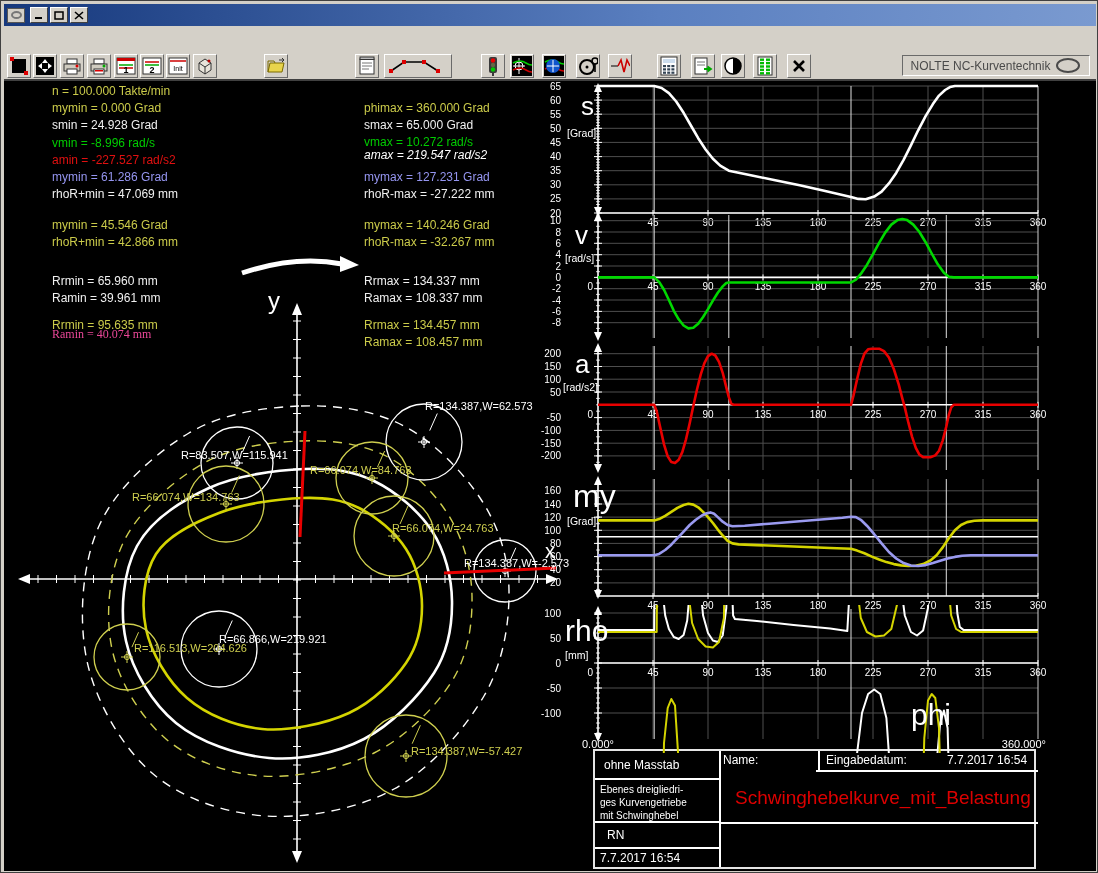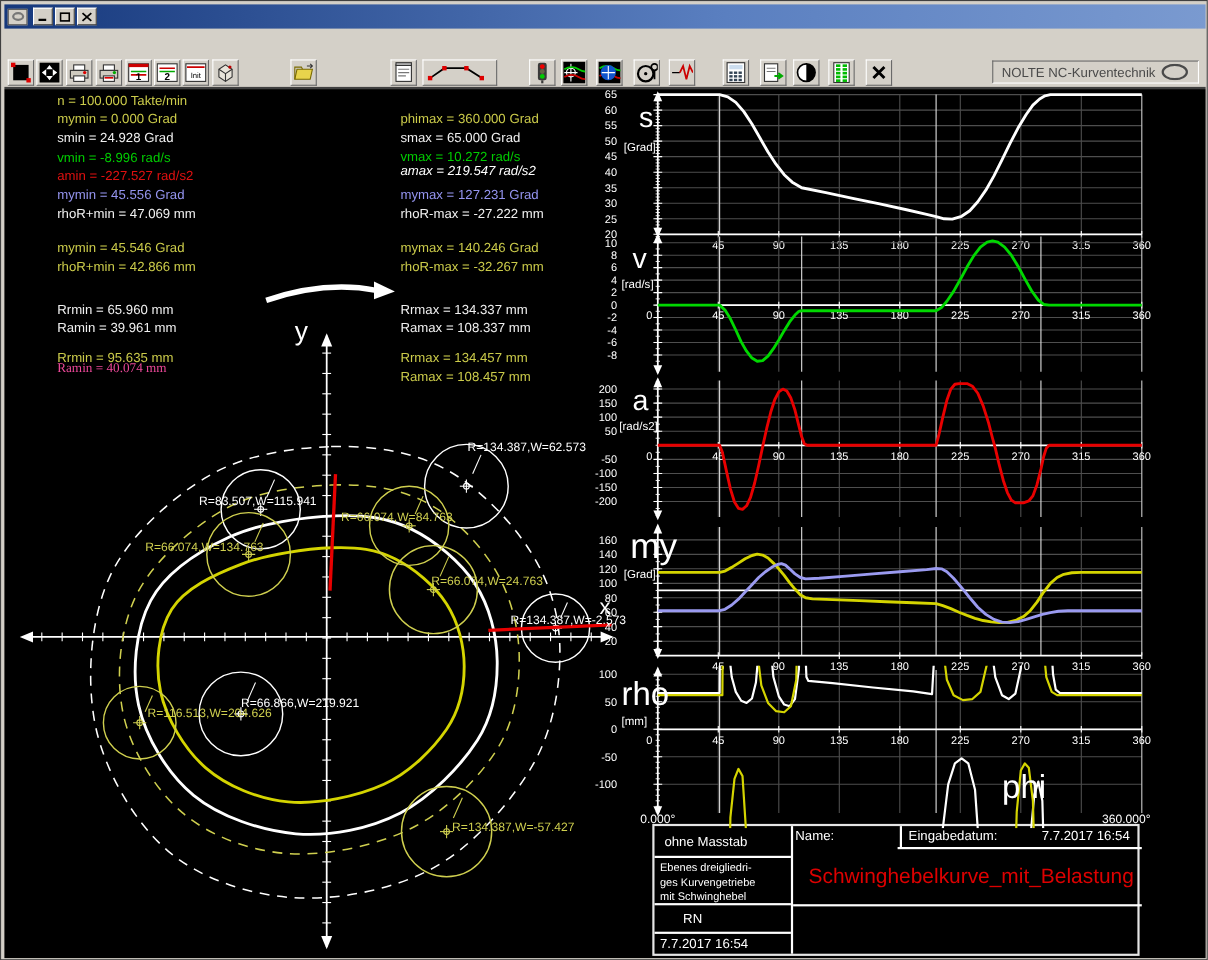--- a/index.html
+++ b/index.html
@@ -28,21 +28,21 @@
     display:flex;align-items:center;justify-content:center;gap:5px;color:#4a4a4a;font-size:12px;background:#d4d0c8;}
   .screen{position:absolute;left:3px;top:80px;width:1092px;height:790px;background:#000;overflow:hidden;}
   .ptext{position:absolute;font-size:12px;white-space:pre;line-height:17px;}
   .screen svg{position:absolute;}
   svg text{font-family:"Liberation Sans",sans-serif;}
   
   .tblock{position:absolute;left:589px;top:668px;width:443px;height:120px;border:2px solid #e5e5e5;color:#fff;font-size:12px;}
   .tb-leftcol{position:absolute;left:0;top:0;width:126px;height:100%;border-right:2px solid #fff;}
   .tb-r1{position:absolute;left:0;top:0;width:100%;height:27px;display:flex;align-items:center;padding-left:9px;}
   .tb-r2{position:absolute;left:0;top:27px;width:100%;height:43px;border-top:2px solid #fff;padding:3px 0 0 5px;font-size:10px;line-height:13px;}
-  .tb-r3{position:absolute;left:0;top:70px;width:100%;height:26px;border-top:2px solid #fff;display:flex;align-items:center;padding-left:26px;}
+  .tb-r3{position:absolute;left:0;top:70px;width:100%;height:26px;border-top:2px solid #fff;display:flex;align-items:center;padding-left:12px;}
   .tb-r4{position:absolute;left:0;top:96px;width:100%;height:20px;border-top:2px solid #fff;display:flex;align-items:center;padding-left:5px;}
   .tb-name{position:absolute;left:128px;top:2px;font-size:12px;}
   .tb-vline{position:absolute;left:223px;top:0;width:2px;height:20px;background:#fff;}
   .tb-edate{position:absolute;left:231px;top:2px;font-size:12px;}
   .tb-edval{position:absolute;left:352px;top:2px;font-size:12px;}
   .tb-hline1{position:absolute;left:221px;top:19px;width:222px;height:2px;background:#fff;}
   .tb-title{position:absolute;left:140px;top:36px;font-size:19px;}
   .tb-hline2{position:absolute;left:126px;top:71px;width:317px;height:2px;background:#fff;}
 </style>
 </head>
@@ -283,21 +283,21 @@
       <div class="tb-edval">7.7.2017 16:54</div>
       <div class="tb-hline1"></div>
       <div class="tb-title" style="color: rgb(221, 0, 0);">Schwinghebelkurve_mit_Belastung</div>
       <div class="tb-hline2"></div>
     </div>
   <div class="ptext" style="left: 48px; top: 2px; color: rgb(203, 203, 74);">n = 100.000 Takte/min</div>
       <div class="ptext" style="left: 48px; top: 19.2px; color: rgb(203, 203, 74);">mymin = 0.000 Grad</div>
       <div class="ptext" style="left: 48px; top: 36.4px; color: rgb(240, 240, 240);">smin = 24.928 Grad</div>
       <div class="ptext" style="left: 48px; top: 53.6px; color: rgb(0, 204, 0);">vmin = -8.996 rad/s</div>
       <div class="ptext" style="left: 48px; top: 70.8px; color: rgb(224, 16, 16);">amin = -227.527 rad/s2</div>
-      <div class="ptext" style="left: 48px; top: 88px; color: rgb(149, 149, 240);">mymin = 45.556 Grad</div>
+      <div class="ptext" style="left: 48px; top: 88px; color: rgb(149, 149, 240);">mymin = 61.286 Grad</div>
       <div class="ptext" style="left: 48px; top: 105.2px; color: rgb(240, 240, 240);">rhoR+min = 47.069 mm</div>
       <div class="ptext" style="left: 360px; top: 19px; color: rgb(203, 203, 74);">phimax = 360.000 Grad</div>
       <div class="ptext" style="left: 360px; top: 36.2px; color: rgb(240, 240, 240);">smax = 65.000 Grad</div>
       <div class="ptext" style="left: 360px; top: 53.4px; color: rgb(0, 204, 0);">vmax = 10.272 rad/s</div>
       <div class="ptext" style="left: 360px; top: 66px; color: #ffffff; font-style: italic;">amax = 219.547 rad/s2</div>
       <div class="ptext" style="left: 360px; top: 87.8px; color: rgb(149, 149, 240);">mymax = 127.231 Grad</div>
       <div class="ptext" style="left: 360px; top: 105px; color: rgb(240, 240, 240);">rhoR-max = -27.222 mm</div>
       <div class="ptext" style="left: 48px; top: 136px; color: rgb(203, 203, 74);">mymin = 45.546 Grad</div>
       <div class="ptext" style="left: 48px; top: 153.2px; color: rgb(203, 203, 74);">rhoR+min = 42.866 mm</div>
       <div class="ptext" style="left: 360px; top: 136px; color: rgb(203, 203, 74); text-align: right;">mymax = 140.246 Grad</div>

